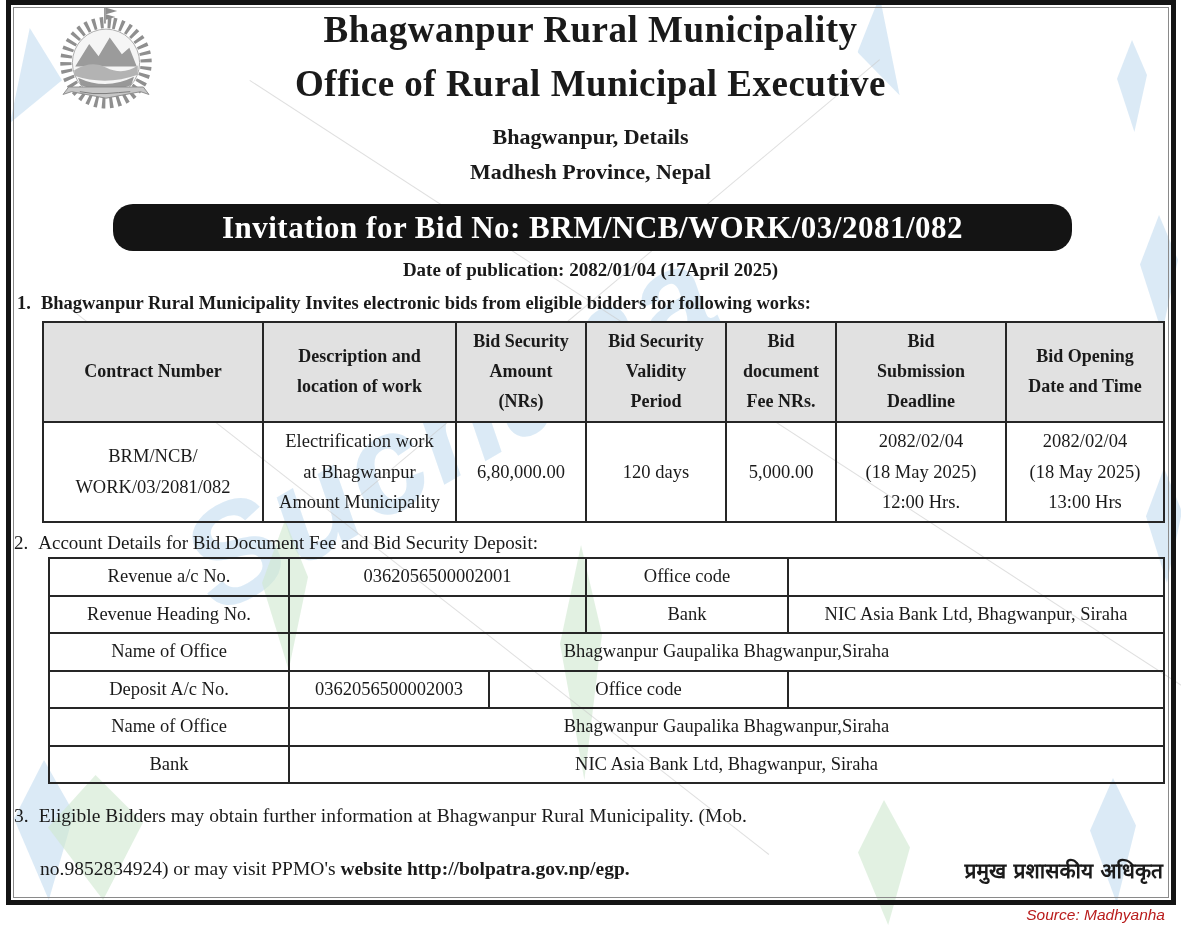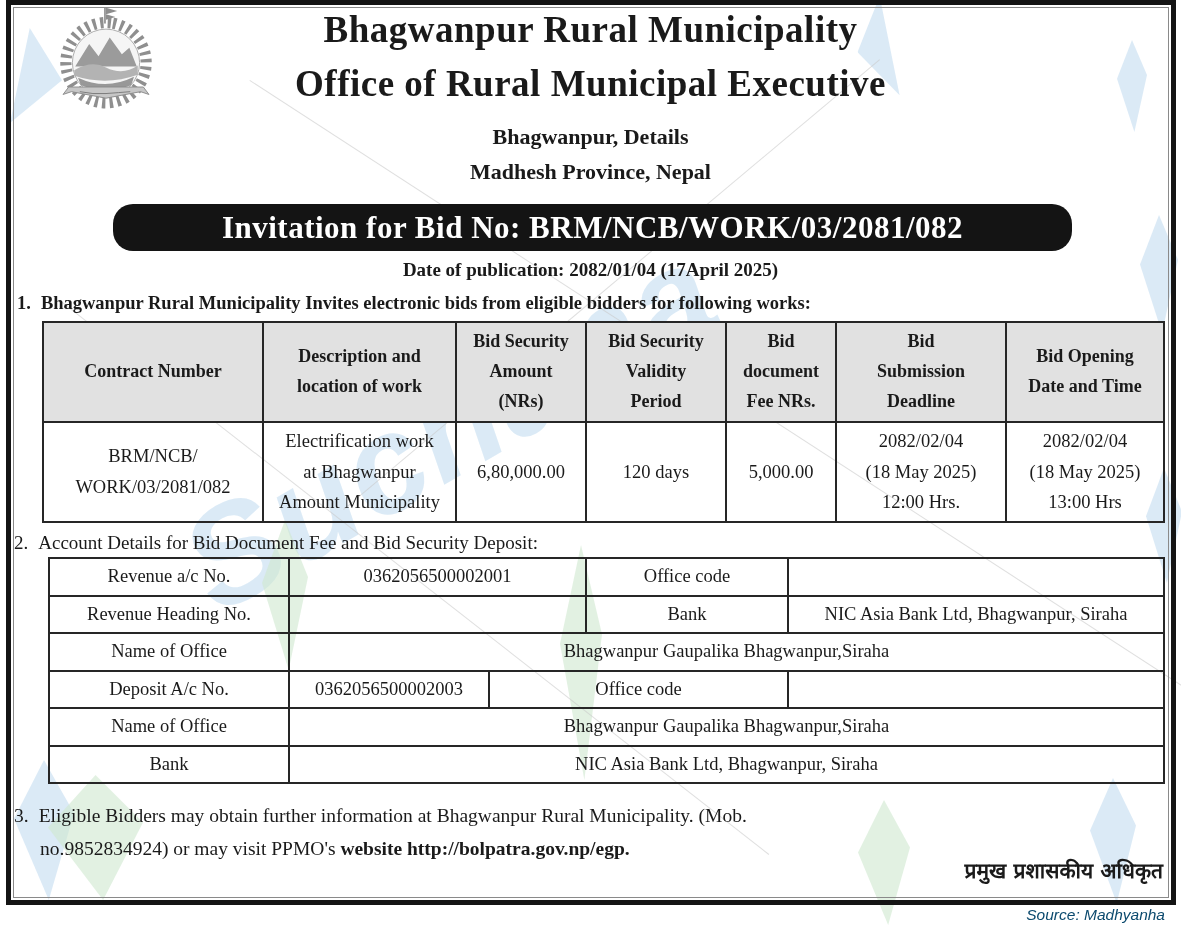--- a/index.html
+++ b/index.html
@@ -37,26 +37,26 @@
   .bid-table{left:42px;top:321px;width:1121px;}
   .bid-table th,.bid-table td{border:2px solid #262626;text-align:center;vertical-align:middle;
           white-space:pre-line;padding:0 4px;box-sizing:border-box;}
   .bid-table th{background:#e1e1e1;font-size:18px;font-weight:bold;height:100px;line-height:1.65;}
   .bid-table td{font-size:18.5px;height:100px;line-height:1.65;}
   .item2{left:14px;top:530px;text-align:right;}
   .acct-table{left:48px;top:557px;width:1115px;}
   .acct-table td{border:2px solid #262626;text-align:center;vertical-align:middle;
           font-size:18.5px;height:37.5px;padding:0 4px;box-sizing:border-box;}
   .item3{left:14px;top:799px;font-size:19.5px;line-height:33px;}
-  .item3-line2{margin-left:26px;}
+  .item3-line2{margin-left:26px;margin-top:20px;}
   .bold{font-weight:bold;}
   .signature{right:18px;top:856px;font-size:21px;font-weight:bold;text-align:right;
              font-family:"DejaVu Sans","Liberation Sans",sans-serif;}
   .source{right:16px;top:906px;font-size:15.5px;font-style:italic;text-align:right;
-          font-family:"Liberation Sans",sans-serif;color:#0c4a6e;}
+          font-family:"Liberation Sans",sans-serif;color:#b91c1c;}
   .emblem{left:50px;top:6px;width:112px;height:106px;}
 </style>
 </head>
 <body>
 
 <div class="wm wm-brand">Suchana</div>
 <div class="wm tri wm-blue" style="left:10px;top:28px;width:52px;height:95px;"></div>
 <div class="wm tri wm-blue" style="left:858px;top:0;width:40px;height:100px;transform:rotate(160deg);"></div>
 <div class="wm kite wm-blue" style="left:1117px;top:40px;width:30px;height:92px;"></div>
 <div class="wm kite wm-blue" style="left:1140px;top:215px;width:38px;height:118px;"></div>

